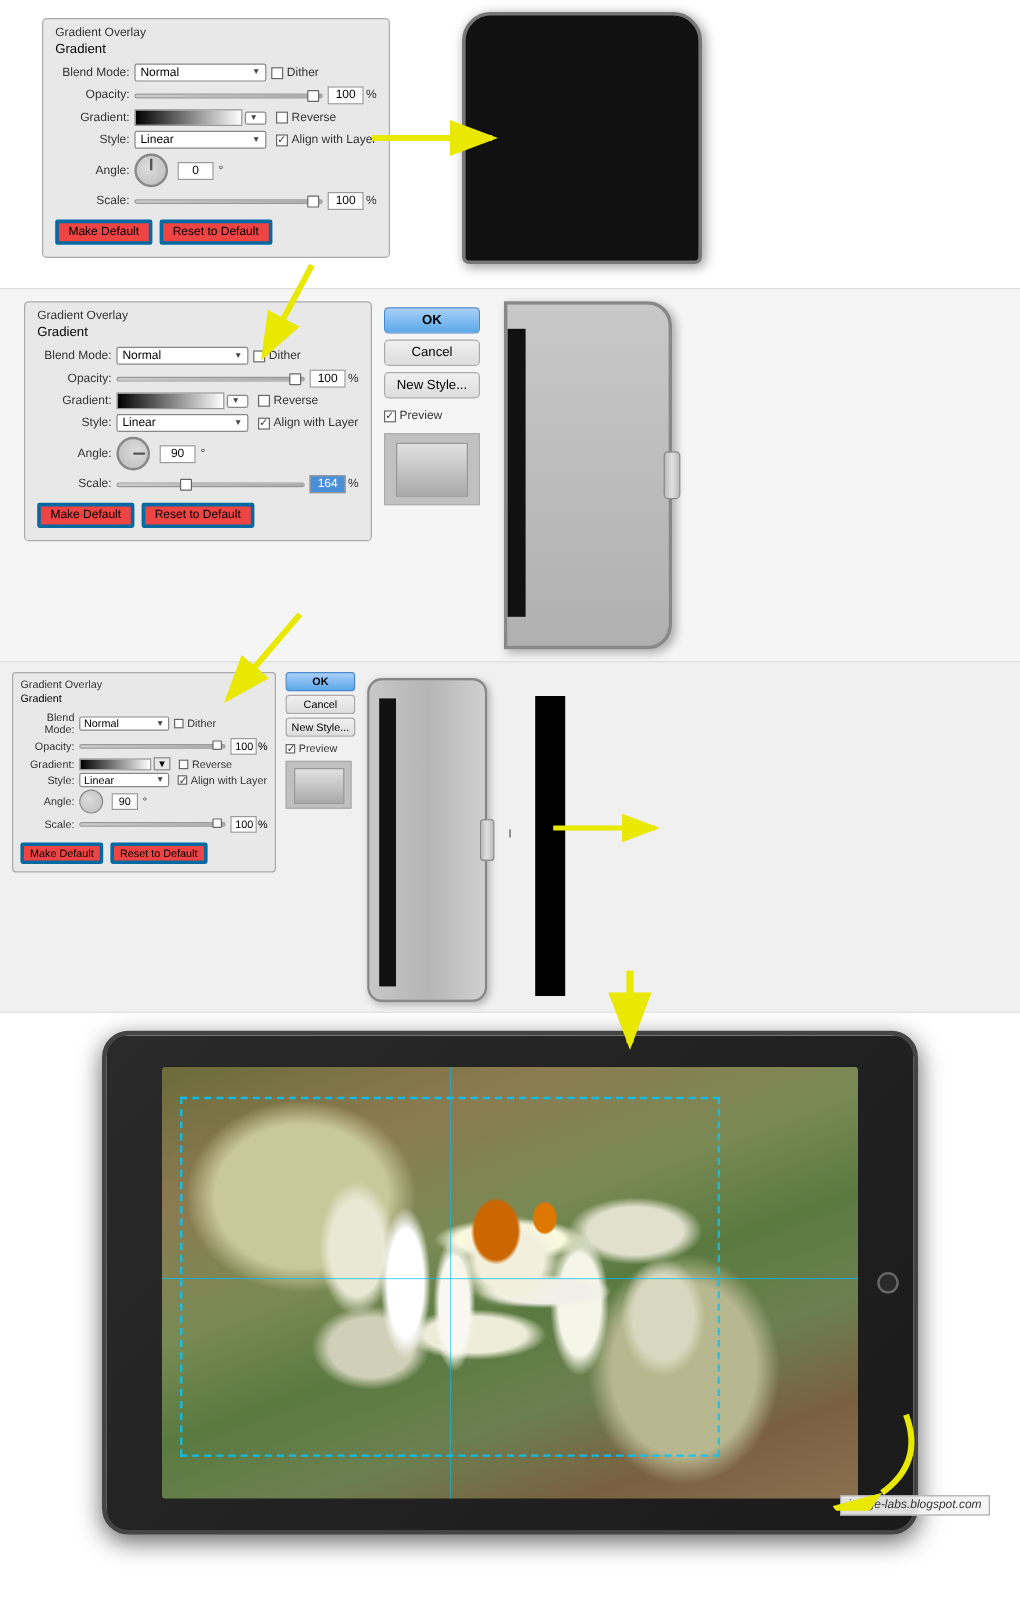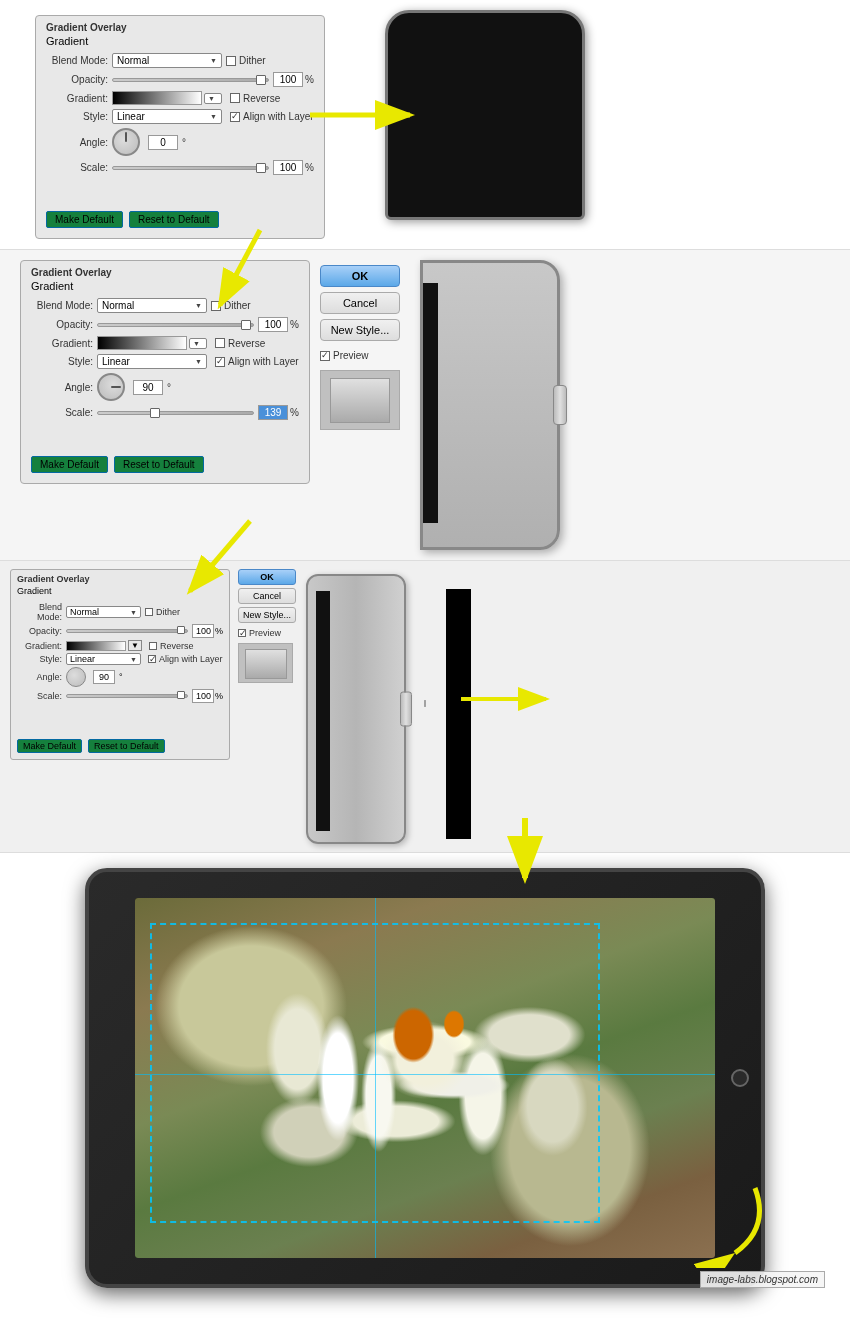--- a/index.html
+++ b/index.html
@@ -15,21 +15,21 @@
 
     
     .panel {
       background: #e8e8e8;
       border: 1px solid #aaa;
       border-radius: 4px;
       padding: 6px 10px 10px 10px;
     }
     .panel-title-bar {
       font-size: 10px;
-      font-weight: bold;
+      font-weight: normal;
       color: #333;
       margin-bottom: 2px;
     }
     .panel-subtitle {
       font-size: 11px;
       font-weight: normal;
       color: #000;
       margin-bottom: 6px;
     }
     .panel-row {
@@ -146,27 +146,26 @@
       left: 50%;
       transform: translateX(-50%);
       border-radius: 1px;
     }
     .panel-buttons {
       display: flex;
       gap: 6px;
       margin-top: 8px;
     }
     .panel-btn {
-      background: #15803d;
-      border: 1px solid #0369a1;
+      background: #ef4444;
+      border: 3px solid #0369a1;
       border-radius: 2px;
       padding: 2px 8px;
       font-size: 10px;
       cursor: pointer;
-      margin-top: 28px;
     }
     .ok-btn {
       background: linear-gradient(to bottom, #a8d0f8, #5ba8e8);
       border: 1px solid #4a88c8;
       border-radius: 4px;
       padding: 4px 20px;
       font-size: 11px;
       font-weight: bold;
       cursor: pointer;
       text-align: center;
@@ -479,21 +478,21 @@
       <div class="panel-number" style="margin-left:4px;">90</div>
       <span class="panel-pct">°</span>
     </div>
 
     <div class="panel-row">
       <span class="panel-label">Scale:</span>
       <div class="slider-track">
         <div class="slider-thumb" style="right:60%;"></div>
       </div>
       <div style="display:flex;gap:2px;align-items:center;">
-        <div class="panel-number panel-number-highlight">139</div>
+        <div class="panel-number panel-number-highlight">164</div>
         <span class="panel-pct">%</span>
       </div>
     </div>
 
     <div class="panel-buttons">
       <button class="panel-btn">Make Default</button>
       <button class="panel-btn">Reset to Default</button>
     </div>
   </div>
 
@@ -701,14 +700,14 @@
     <svg class="yellow-arrow" style="position:absolute; right:-10px; bottom:20px; width:100px; height:100px;">
       <defs>
         <marker id="ah6" markerWidth="8" markerHeight="6" refX="0" refY="3" orient="auto">
           <polygon points="8 0, 0 3, 8 6" fill="#e8e800"></polygon>
         </marker>
       </defs>
       <path d="M80,20 Q95,60 60,85" stroke="#e8e800" stroke-width="5" fill="none" marker-end="url(#ah6)"></path>
     </svg>
   </div>
 
-  <div class="watermark" style="position:absolute; bottom:20px; right:25px;">image-labs.blogspot.com</div>
+  <div class="watermark" style="position:absolute; bottom:36px; right:25px;">image-labs.blogspot.com</div>
 </div>
 
 </body></html>

